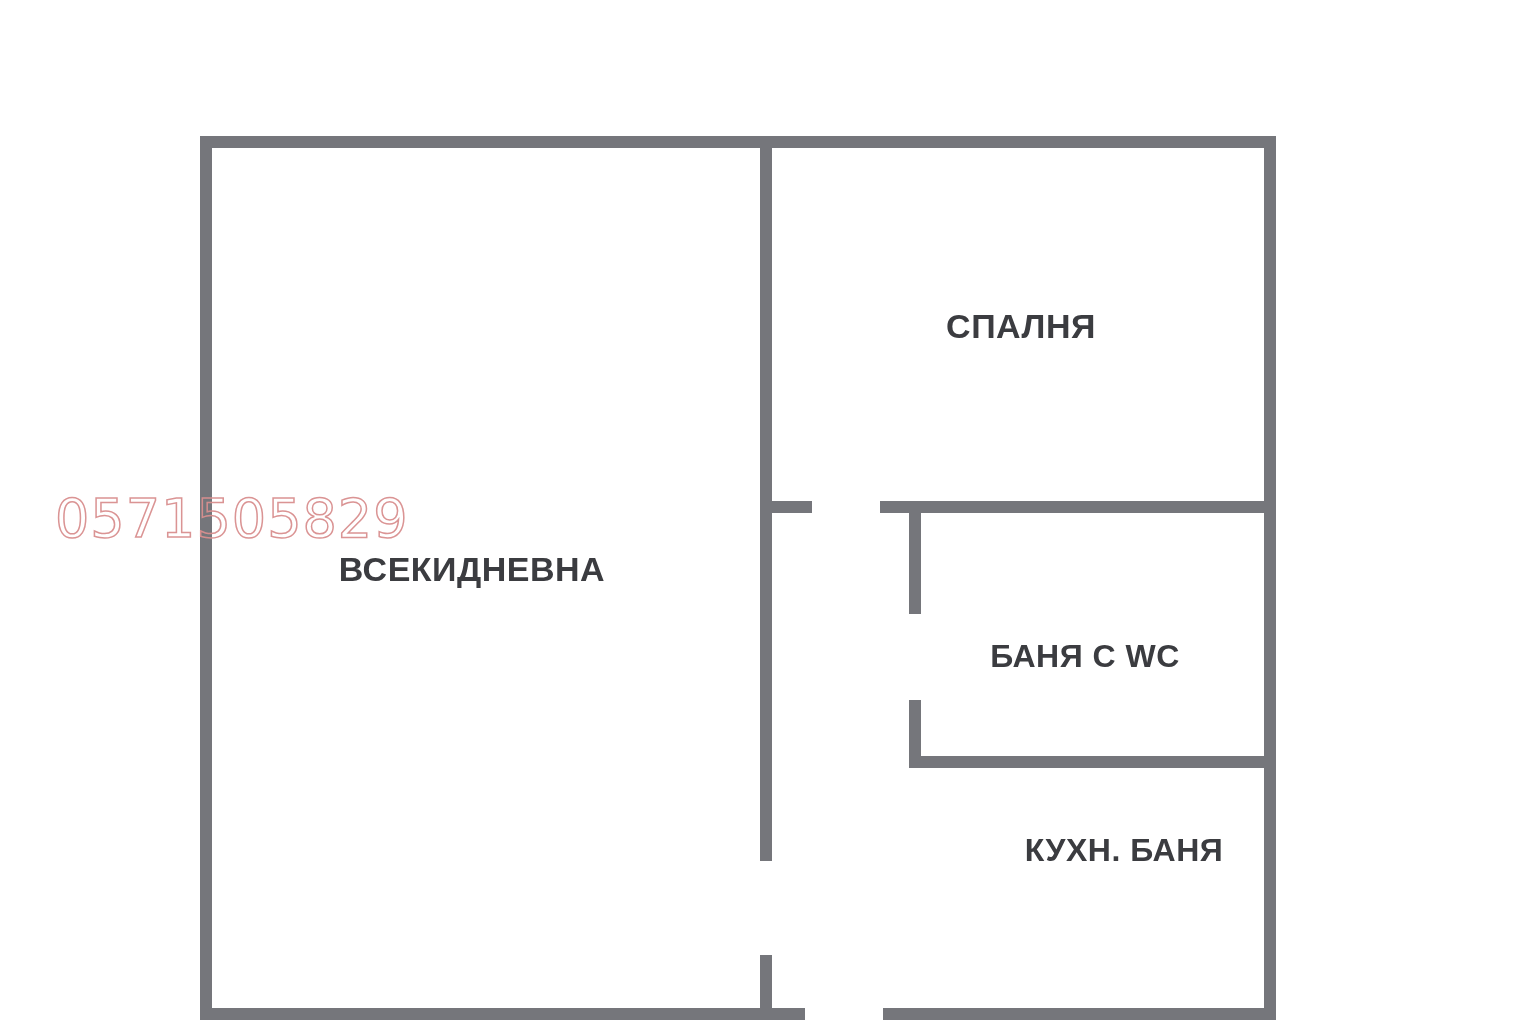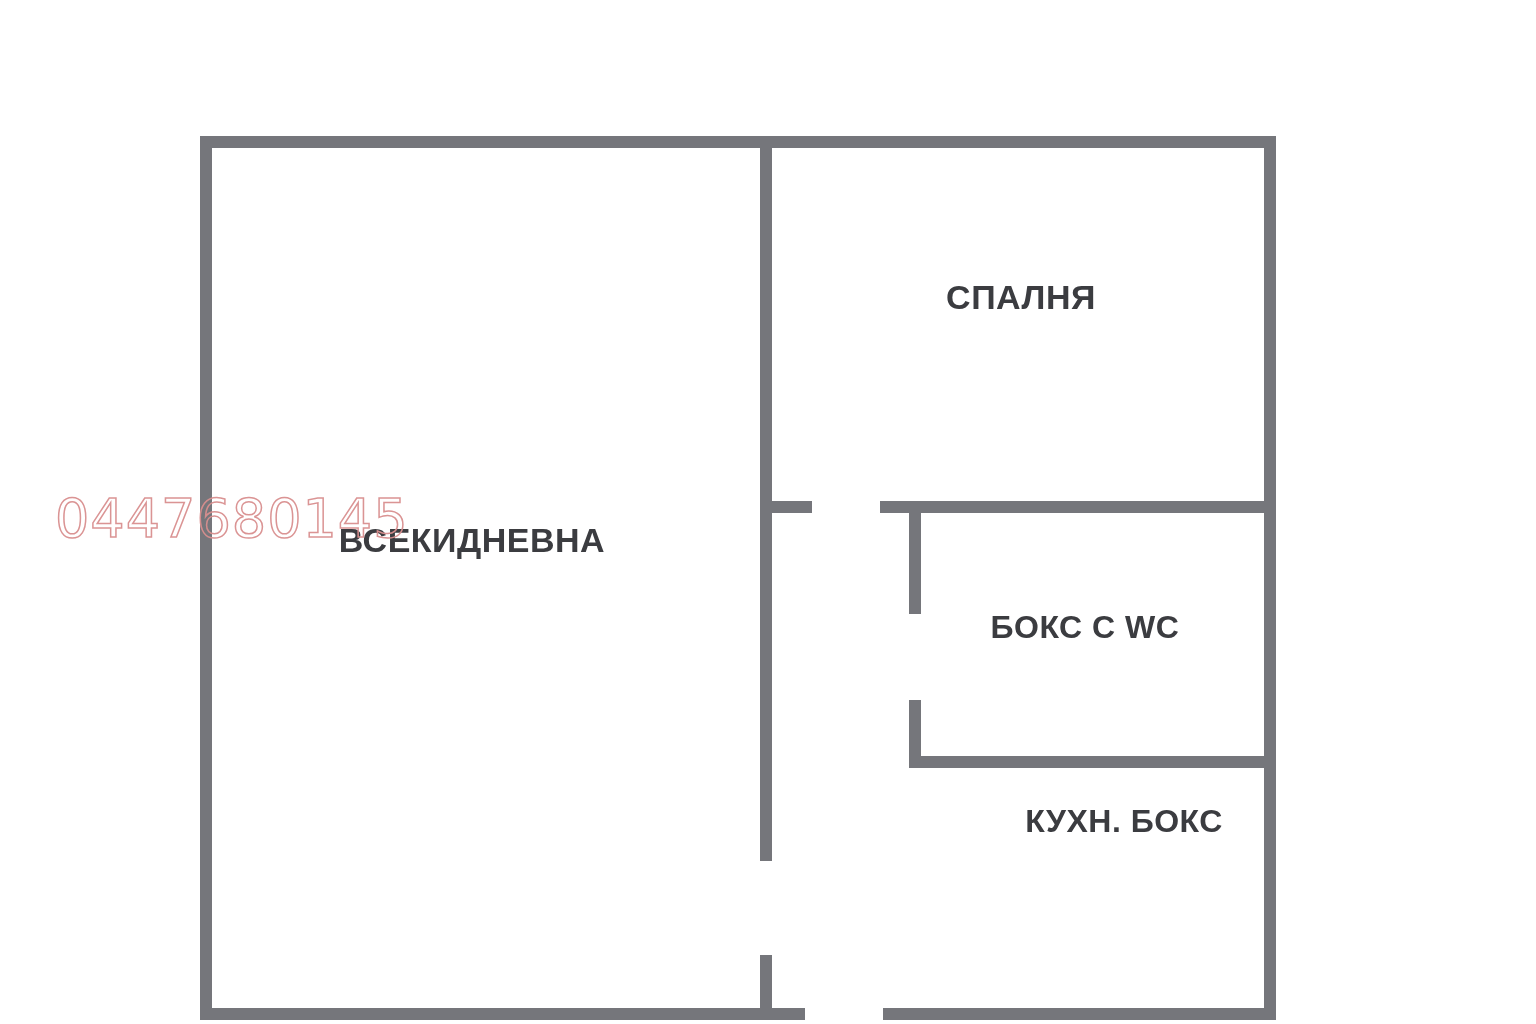--- a/index.html
+++ b/index.html
@@ -25,20 +25,21 @@
   .room-label {
     position: absolute;
     color: #3b3c40;
     font-family: "Liberation Sans", sans-serif;
     font-weight: bold;
     letter-spacing: 0.5px;
     white-space: nowrap;
     transform: translate(-50%, -50%);
     text-align: left;
     line-height: 1;
+    margin-top: 29px;
   }
   .label-living   { font-size: 34px; }
   .label-bedroom  { font-size: 34px; }
   .label-bath     { font-size: 32px; }
   .label-kitchen  { font-size: 32px; }
   .watermark {
     position: absolute;
     font-family: "DejaVu Sans", sans-serif;
     font-size: 54px;
     font-weight: normal;
@@ -69,18 +70,18 @@
       <div class="wall" style="left: 880px; top: 501px; width: 396px; height: 12px; background: rgb(117, 118, 123);"></div>
       <div class="wall" style="left: 909px; top: 501px; width: 12px; height: 113px; background: rgb(117, 118, 123);"></div>
       <div class="wall" style="left: 909px; top: 700px; width: 12px; height: 68px; background: rgb(117, 118, 123);"></div>
       <div class="wall" style="left: 909px; top: 756px; width: 367px; height: 12px; background: rgb(117, 118, 123);"></div>
     </div>
 
   <div class="room-label label-living" style="left: 472px; top: 540px; color: rgb(59, 60, 64);">ВСЕКИДНЕВНА</div>
 
   <div class="room-label label-bedroom" style="left: 1021px; top: 297px; color: rgb(59, 60, 64);">СПАЛНЯ</div>
 
-  <div class="room-label label-bath" style="left: 1085px; top: 627px; color: rgb(59, 60, 64);">БОКС С WC</div>
+  <div class="room-label label-bath" style="left: 1085px; top: 627px; color: rgb(59, 60, 64);">БАНЯ С WC</div>
 
-  <div class="room-label label-kitchen" style="left: 1124px; top: 821px; color: rgb(59, 60, 64);">КУХН. БОКС</div>
+  <div class="room-label label-kitchen" style="left: 1124px; top: 821px; color: rgb(59, 60, 64);">КУХН. БАНЯ</div>
 
-  <div class="watermark" style="left: 55px; top: 492px; -webkit-text-stroke: 1.5px rgb(217, 143, 143);">0447680145</div>
+  <div class="watermark" style="left: 55px; top: 492px; -webkit-text-stroke: 1.5px rgb(217, 143, 143);">0571505829</div>
 </div>
 
 </body></html>

